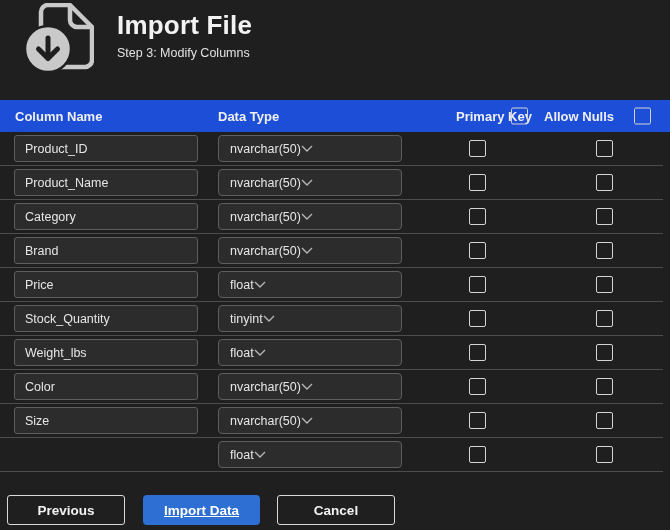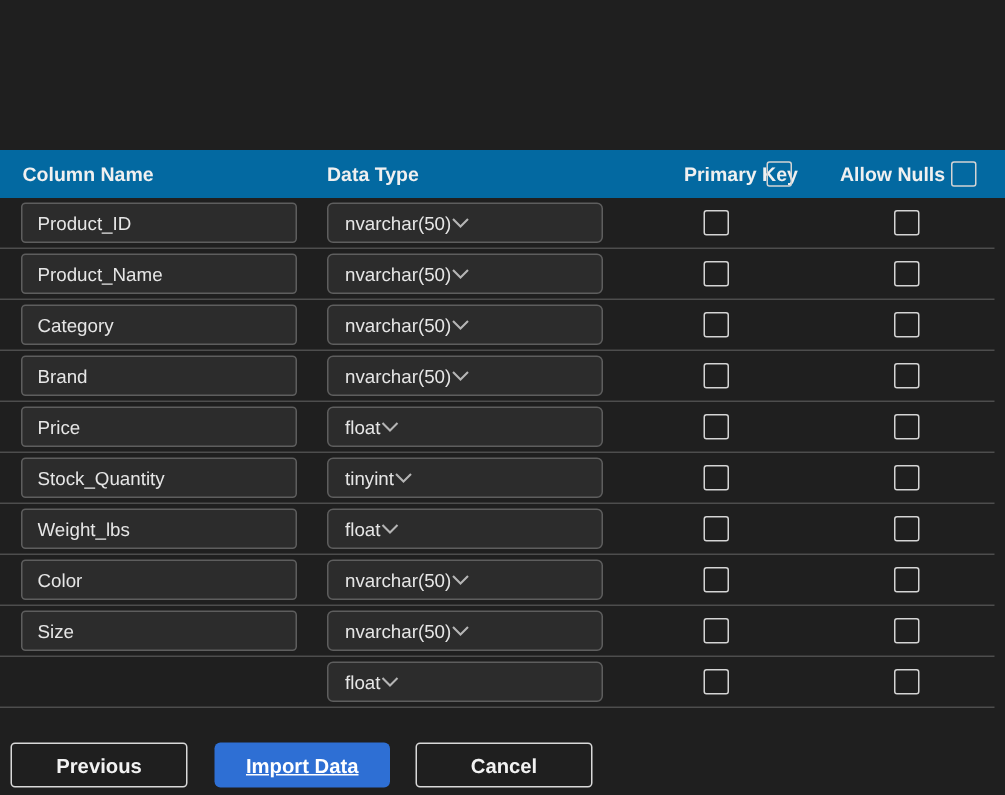--- a/index.html
+++ b/index.html
@@ -14,27 +14,27 @@
   
   .page-header { position: absolute; top: 0; left: 0; right: 0; height: 100px; }
   .file-icon-svg { position: absolute; left: 24px; top: 3px; width: 70px; height: 70px; }
   .title-block { position: absolute; left: 117px; top: 10px; }
   .page-title { font-size: 26px; font-weight: bold; color: #f2f2f2; letter-spacing: 0.2px; line-height: 30px; }
   .page-subtitle { margin-top: 6px; font-size: 12.5px; color: #e2e2e2; }
 
   
   .thead {
     position: absolute; top: 100px; left: 0; width: 670px; height: 32px;
-    background: #0369a1; color: #f0f0f0; font-size: 13px; font-weight: bold;
+    background: #1d4ed8; color: #f0f0f0; font-size: 13px; font-weight: bold;
   }
   .thead .th { position: absolute; top: 50%; transform: translateY(-50%); white-space: nowrap; }
   .th-colname { left: 15px; }
   .th-datatype { left: 218px; }
   .th-pk { left: 420px; padding-left: 36px; }
-  .th-nulls { left: 560px; }
+  .th-nulls { left: 544px; }
 
   
   .checkbox {
     position: absolute; width: 17px; height: 17px;
     border: 1px solid #d4d4d4; border-radius: 2px;
     background: transparent; display: inline-block; cursor: pointer;
   }
   .thead .checkbox { top: 50%; transform: translateY(-50%); }
   .cb-pk-all { left: 511px; }
   .cb-nulls-all { left: 634px; }
@@ -70,20 +70,32 @@
   }
   .btn-previous { left: 7px; width: 118px; }
   .btn-import { left: 143px; width: 117px; background: #2e6fd4; border: none; border-radius: 4px; color: #ffffff; text-decoration: underline; }
   .btn-cancel { left: 277px; width: 118px; }
 </style>
 </head>
 <body>
 
 <div class="app">
 
+  <div class="page-header">
+    <svg class="file-icon-svg" viewBox="0 0 70 70" fill="none" xmlns="http://www.w3.org/2000/svg">
+      <path d="M46 2 H24 a7 7 0 0 0 -7 7 V57 a7 7 0 0 0 7 7 H61 a7 7 0 0 0 7 -7 V24 Z" stroke="#c9c9c9" stroke-width="4.5" stroke-linejoin="round"></path>
+      <path d="M46 2 v15 a7 7 0 0 0 7 7 h15" stroke="#c9c9c9" stroke-width="4.5" stroke-linejoin="round"></path>
+      <circle cx="24" cy="46" r="23" fill="#c9c9c9" stroke="#1f1f1f" stroke-width="2.5"></circle>
+      <path d="M24 35 V55 M14.5 46 L24 55.5 L33.5 46" stroke="#1f1f1f" stroke-width="5" stroke-linecap="round" stroke-linejoin="round"></path>
+    </svg>
+    <div class="title-block">
+      <div class="page-title">Import File</div>
+      <div class="page-subtitle">Step 3: Modify Columns</div>
+    </div>
+  </div>
 
   <div class="thead">
     <span class="th th-colname">Column Name</span>
     <span class="th th-datatype">Data Type</span>
     <span class="th th-pk">Primary Key</span>
     <span class="checkbox cb-pk-all"></span>
     <span class="th th-nulls">Allow Nulls</span>
     <span class="checkbox cb-nulls-all"></span>
   </div>
 

